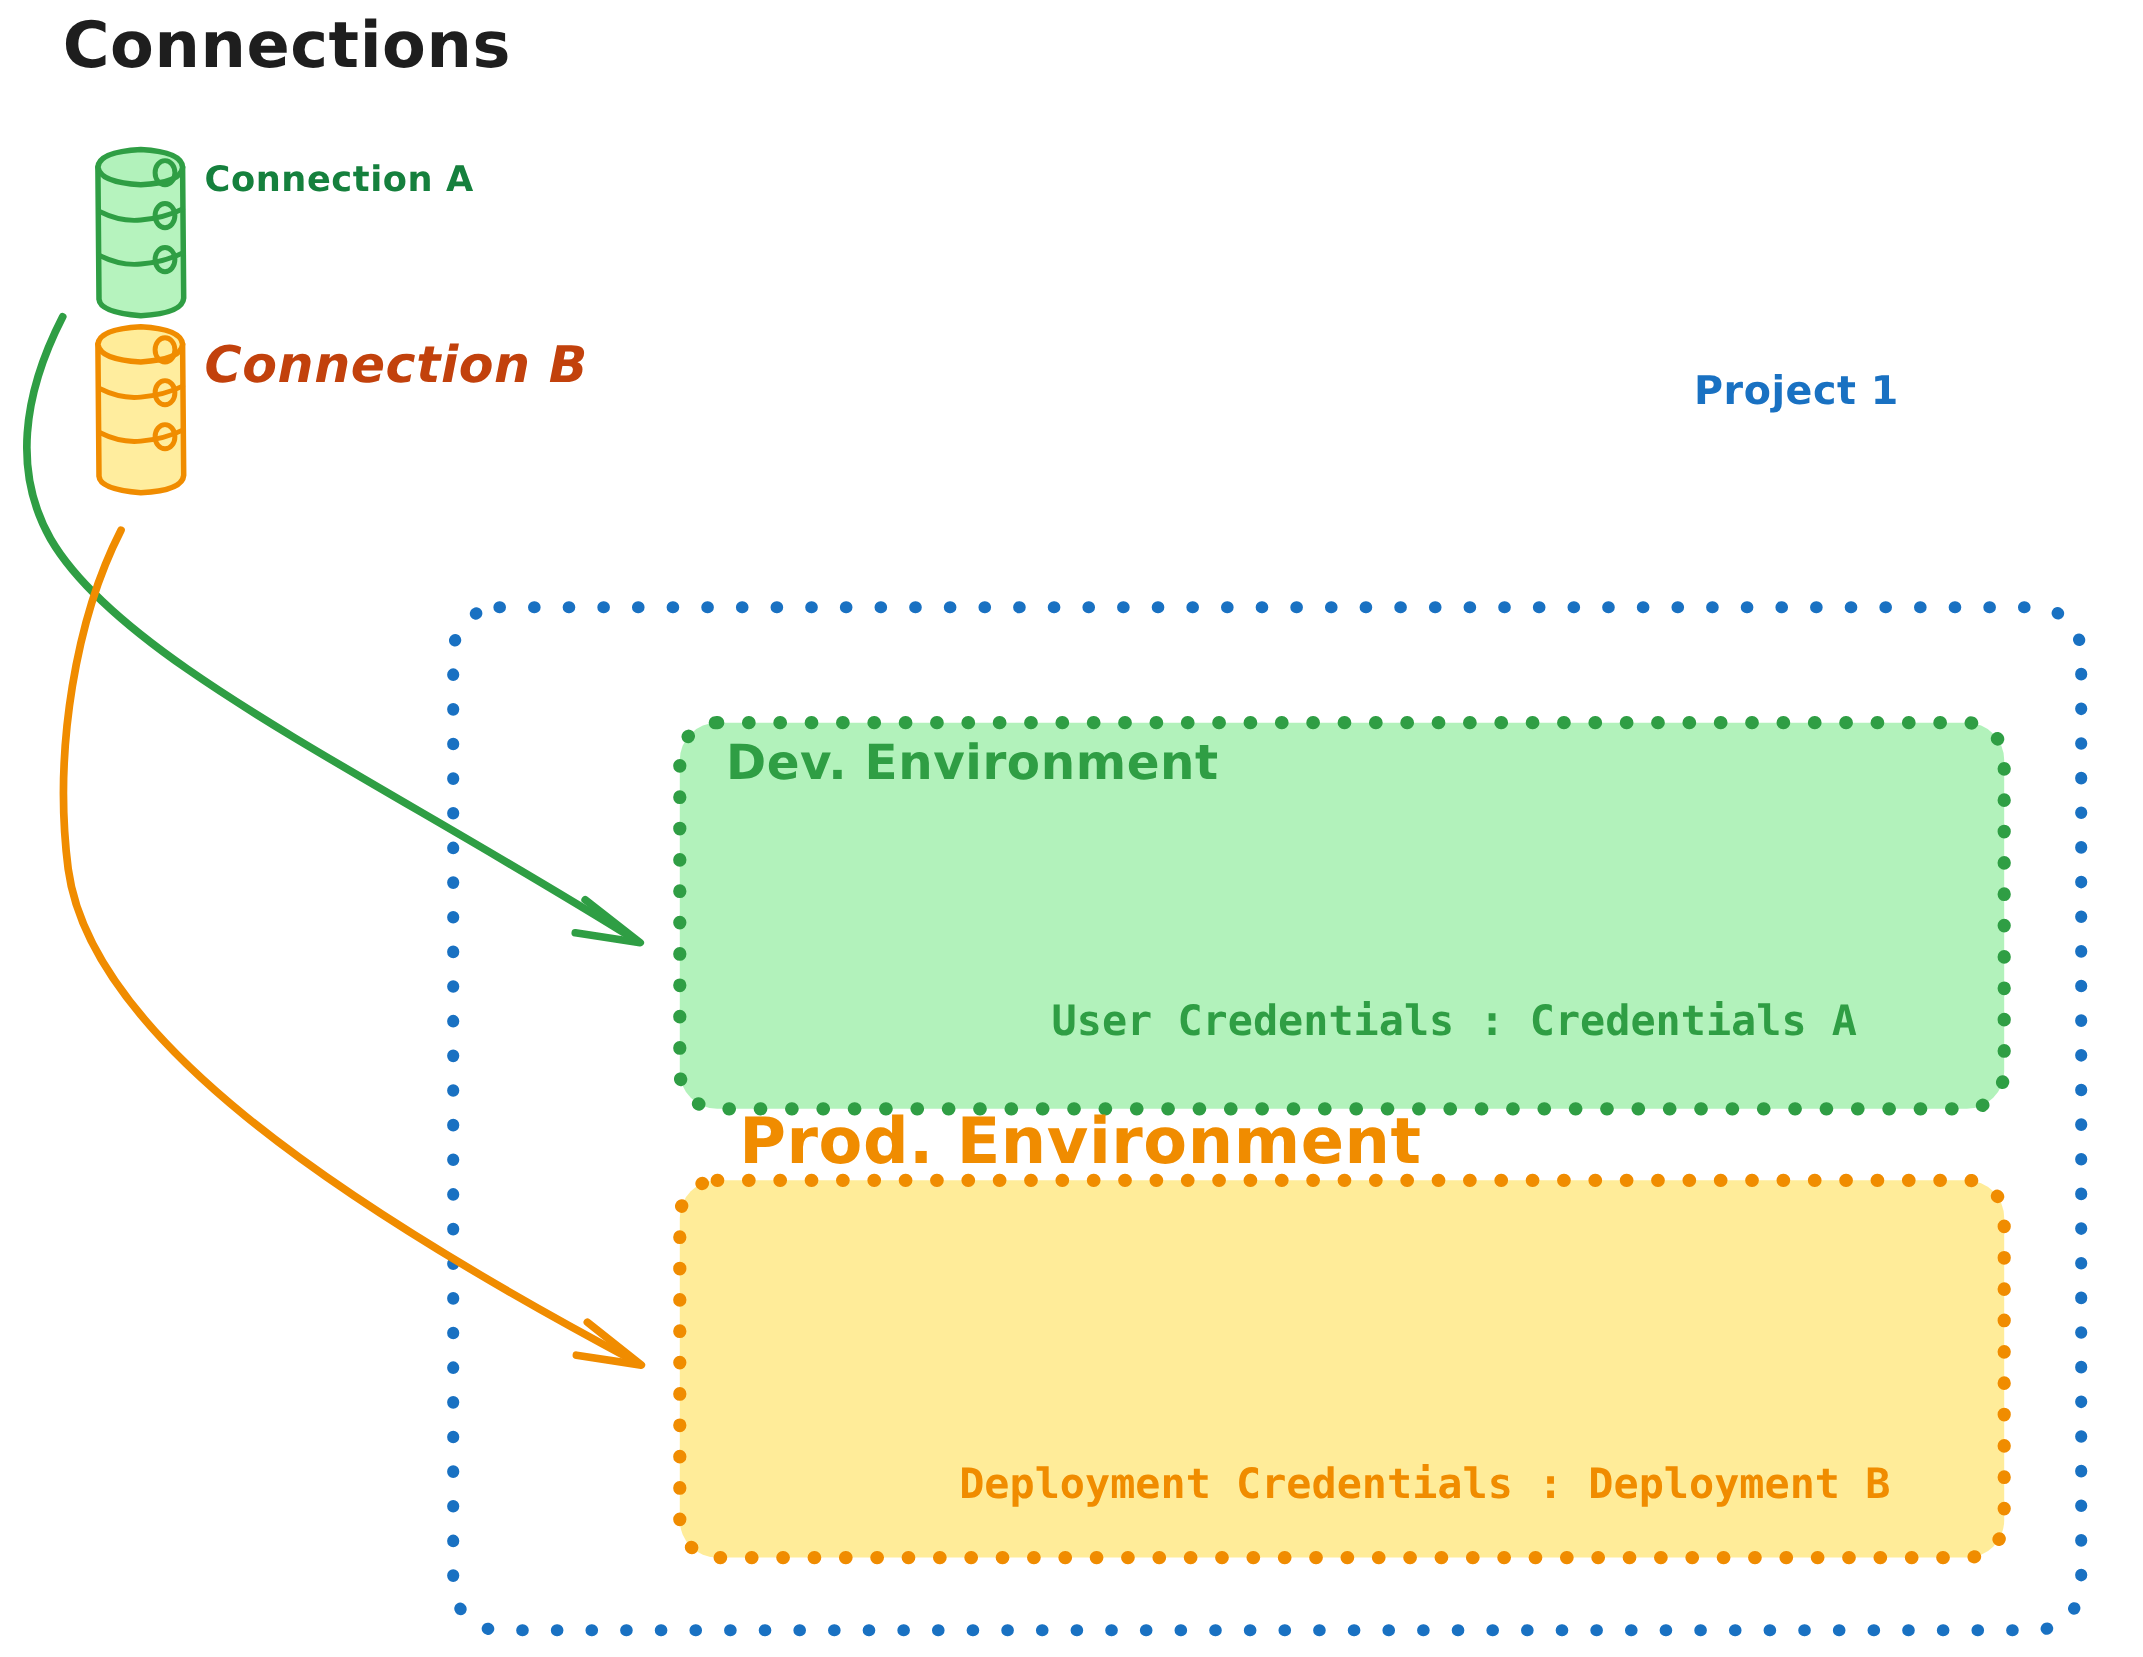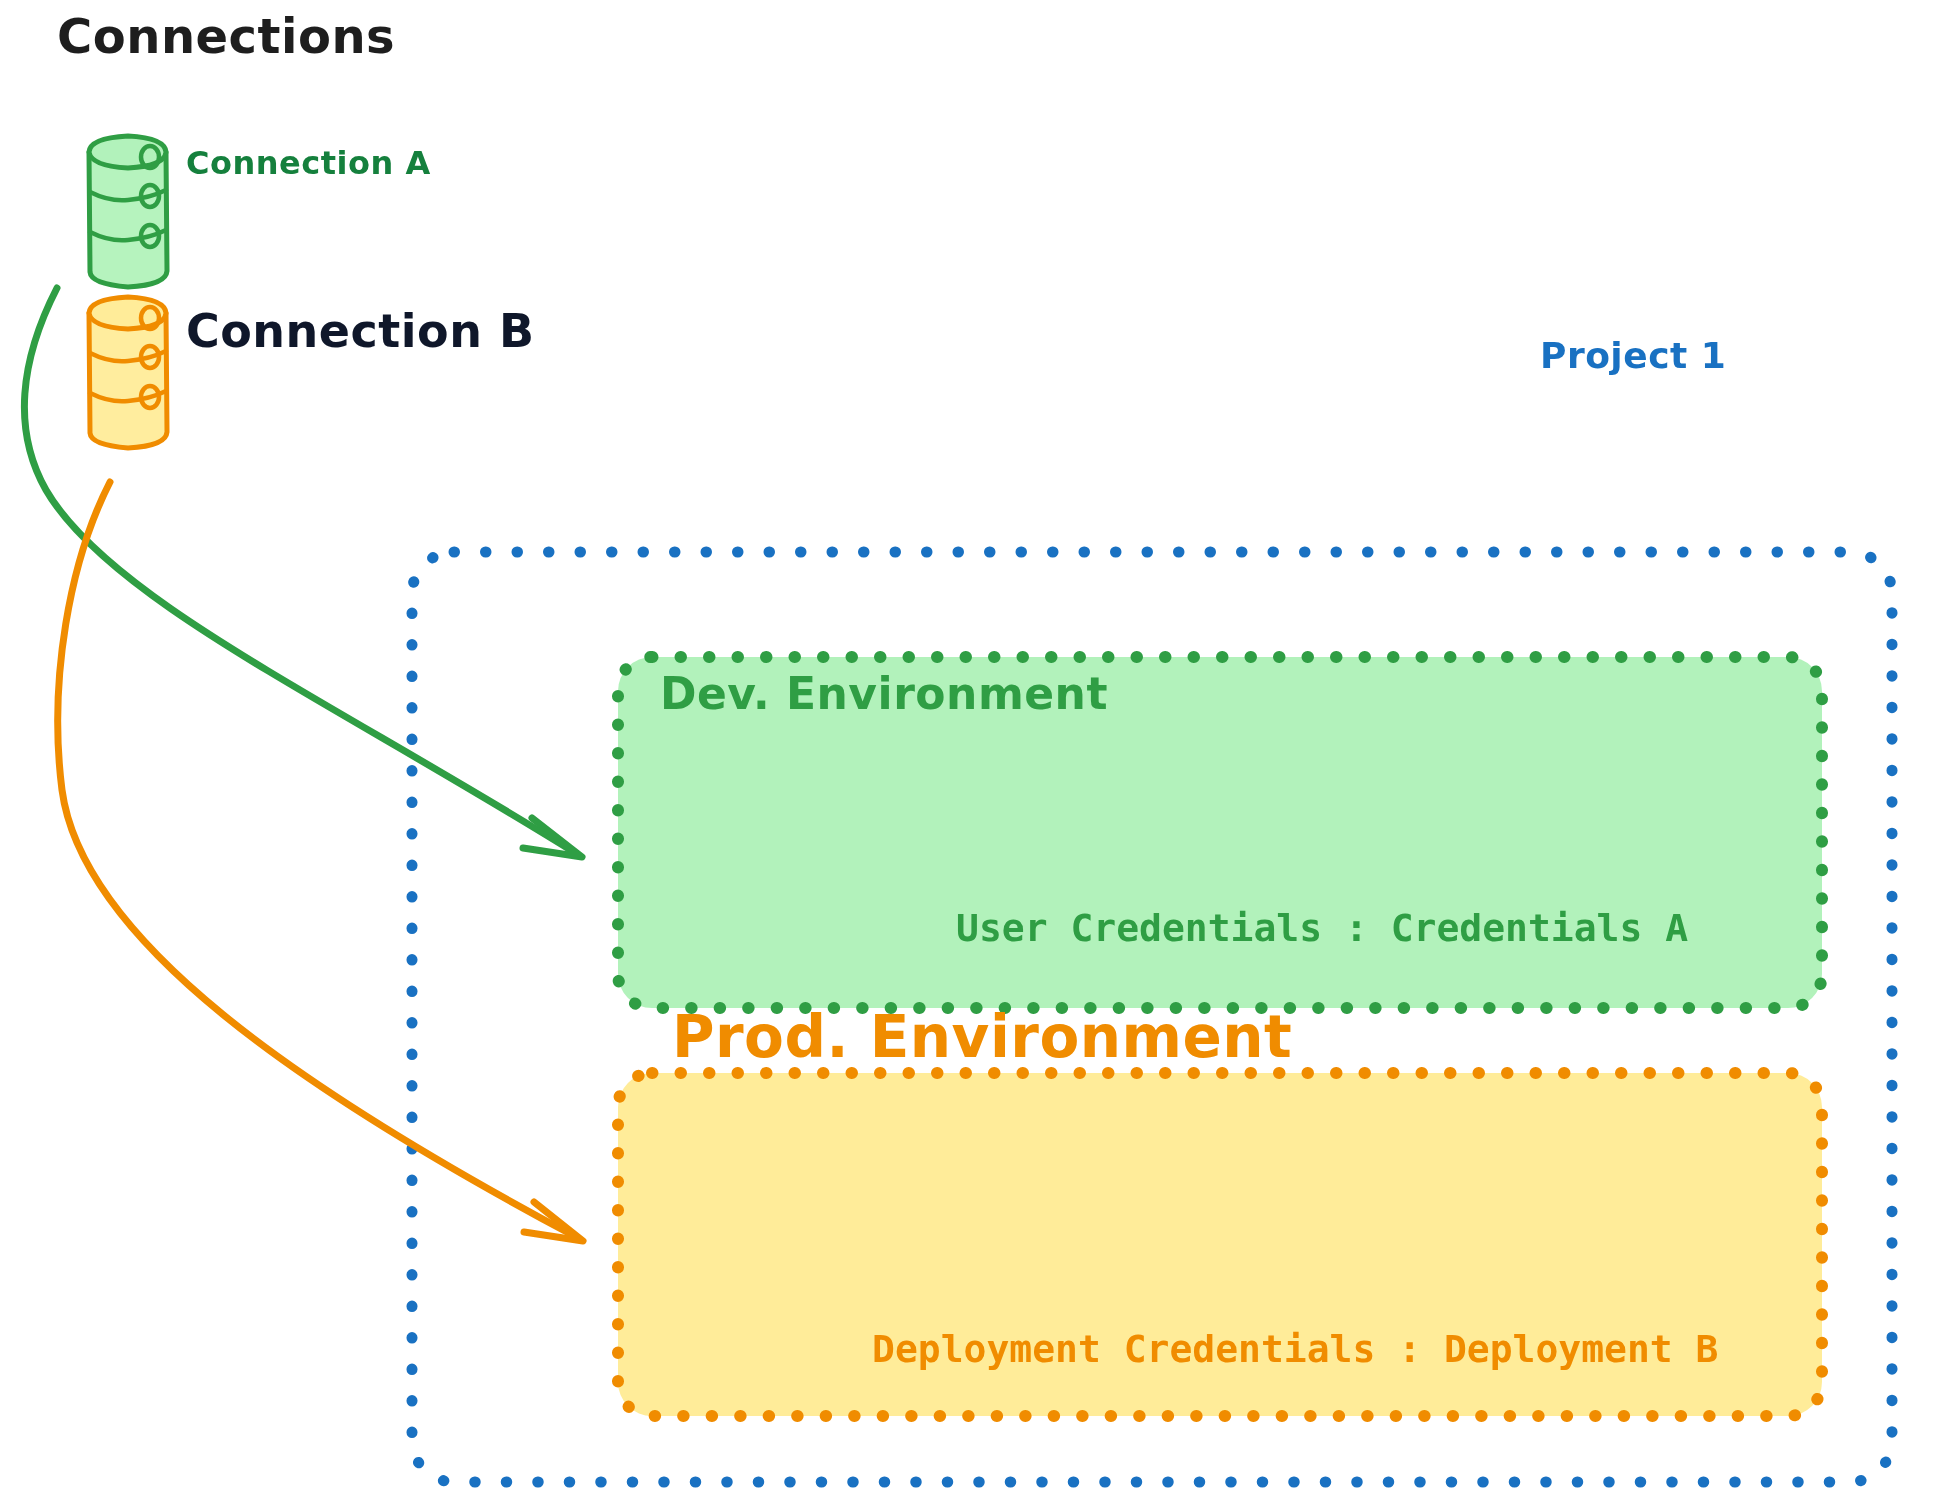--- a/index.html
+++ b/index.html
@@ -32,34 +32,35 @@
   }
   .lbl {
     position: absolute;
     white-space: pre;
     line-height: 1;
     user-select: none;
   }
   #title-connections {
     left: 57px;
     top: 12px;
-    font-size: 48px;
+    font-size: 58px;
     color: #1e1e1e;
   }
   #label-connection-a {
     left: 186px;
     top: 147px;
     font-size: 32px;
     color: #15803d;
   }
   #label-connection-b {
     left: 186px;
     top: 308px;
     font-size: 46px;
-    color: #0f172a;
+    color: #c2410c;
+    font-style: italic;
   }
   #label-project-1 {
     left: 1540px;
     top: 338px;
     font-size: 36px;
     color: #1971c2;
   }
   #label-dev-env {
     left: 660px;
     top: 672px;

